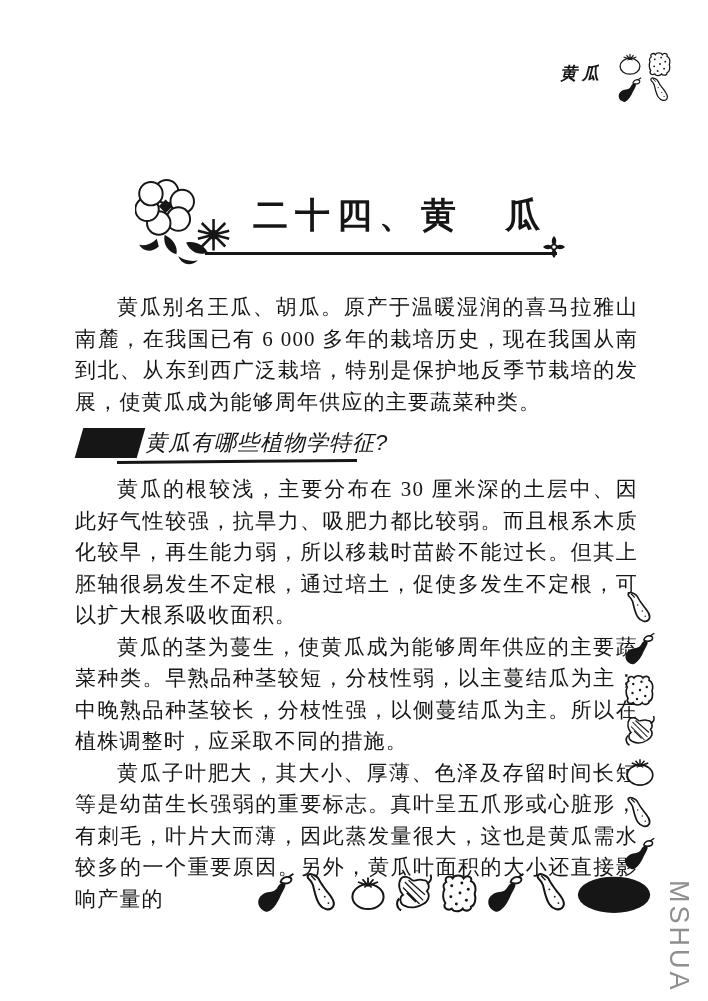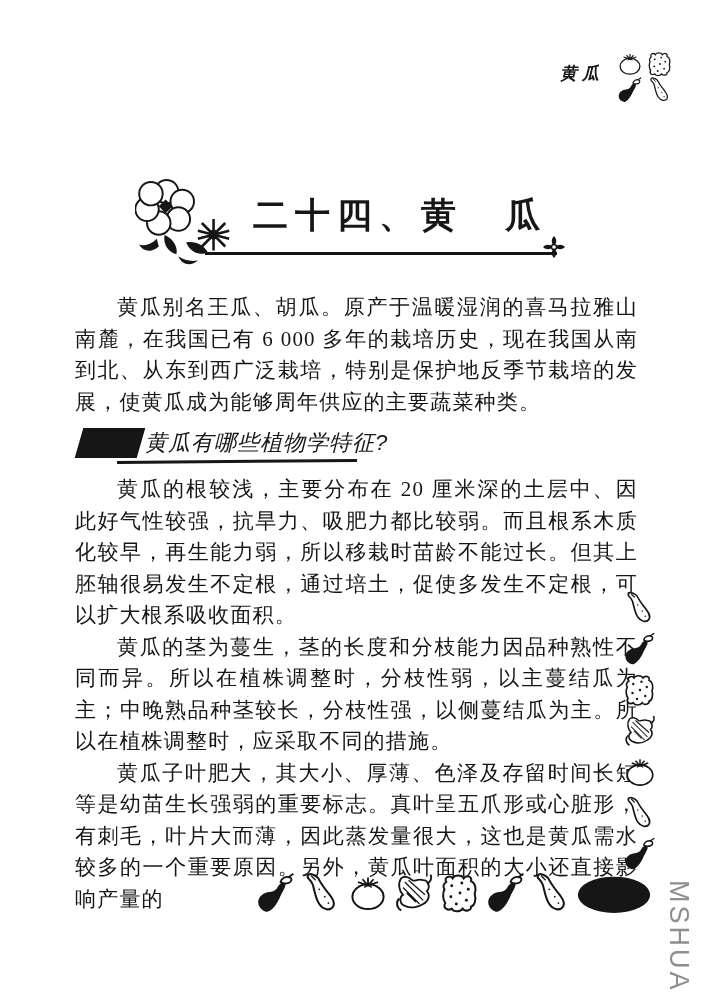--- a/index.html
+++ b/index.html
@@ -175,22 +175,22 @@
 
   <div class="body-text" data-name="body-text">
     <p data-name="paragraph-intro">黄瓜别名王瓜、胡瓜。原产于温暖湿润的喜马拉雅山南麓，在我国已有 6 000 多年的栽培历史，现在我国从南到北、从东到西广泛栽培，特别是保护地反季节栽培的发展，使黄瓜成为能够周年供应的主要蔬菜种类。</p>
 
     <div class="section-heading-row" data-name="section-heading-row">
       <span class="section-marker" data-name="section-marker"></span>
       <span class="section-underline" data-name="section-underline"></span>
       <span class="section-heading-label" data-name="section-heading">黄瓜有哪些植物学特征?</span>
     </div>
 
-    <p data-name="paragraph-roots">黄瓜的根较浅，主要分布在 20 厘米深的土层中、因此好气性较强，抗旱力、吸肥力都比较弱。而且根系木质化较早，再生能力弱，所以移栽时苗龄不能过长。但其上胚轴很易发生不定根，通过培土，促使多发生不定根，可以扩大根系吸收面积。</p>
-    <p data-name="paragraph-stems">黄瓜的茎为蔓生，茎的长度和分枝能力因品种熟性不同而异。所以在植株调整时，分枝性弱，以主蔓结瓜为主；中晚熟品种茎较长，分枝性强，以侧蔓结瓜为主。所以在植株调整时，应采取不同的措施。</p>
+    <p data-name="paragraph-roots">黄瓜的根较浅，主要分布在 30 厘米深的土层中、因此好气性较强，抗旱力、吸肥力都比较弱。而且根系木质化较早，再生能力弱，所以移栽时苗龄不能过长。但其上胚轴很易发生不定根，通过培土，促使多发生不定根，可以扩大根系吸收面积。</p>
+    <p data-name="paragraph-stems">黄瓜的茎为蔓生，使黄瓜成为能够周年供应的主要蔬菜种类。早熟品种茎较短，分枝性弱，以主蔓结瓜为主；中晚熟品种茎较长，分枝性强，以侧蔓结瓜为主。所以在植株调整时，应采取不同的措施。</p>
     <p data-name="paragraph-leaves">黄瓜子叶肥大，其大小、厚薄、色泽及存留时间长短等是幼苗生长强弱的重要标志。真叶呈五爪形或心脏形，有刺毛，叶片大而薄，因此蒸发量很大，这也是黄瓜需水较多的一个重要原因。另外，黄瓜叶面积的大小还直接影响产量的</p>
   </div>
 
   <div class="side-icon-column" data-name="side-vegetable-column">
       <span class="veg-icon" data-name="cucumber-icon">
         <svg viewBox="0 0 48 48">
           <use href="#sym-cucumber"></use>
         </svg>
       </span>
       <span class="veg-icon" data-name="eggplant-icon">

